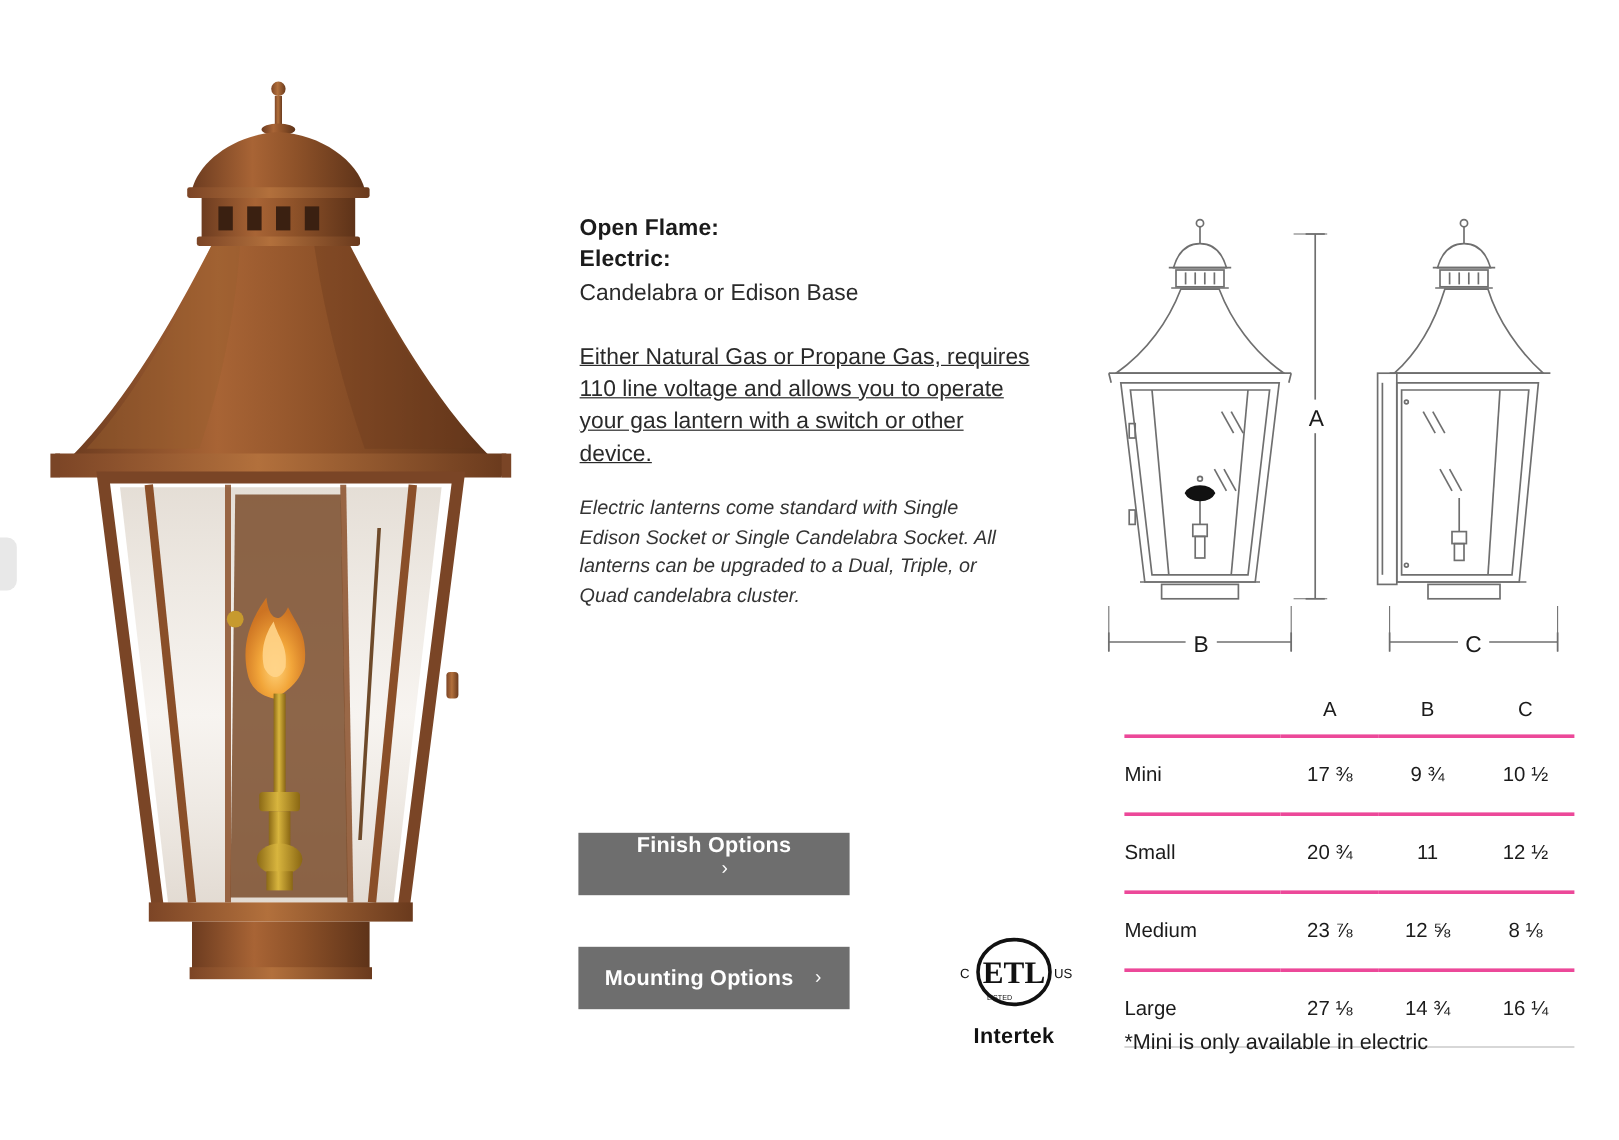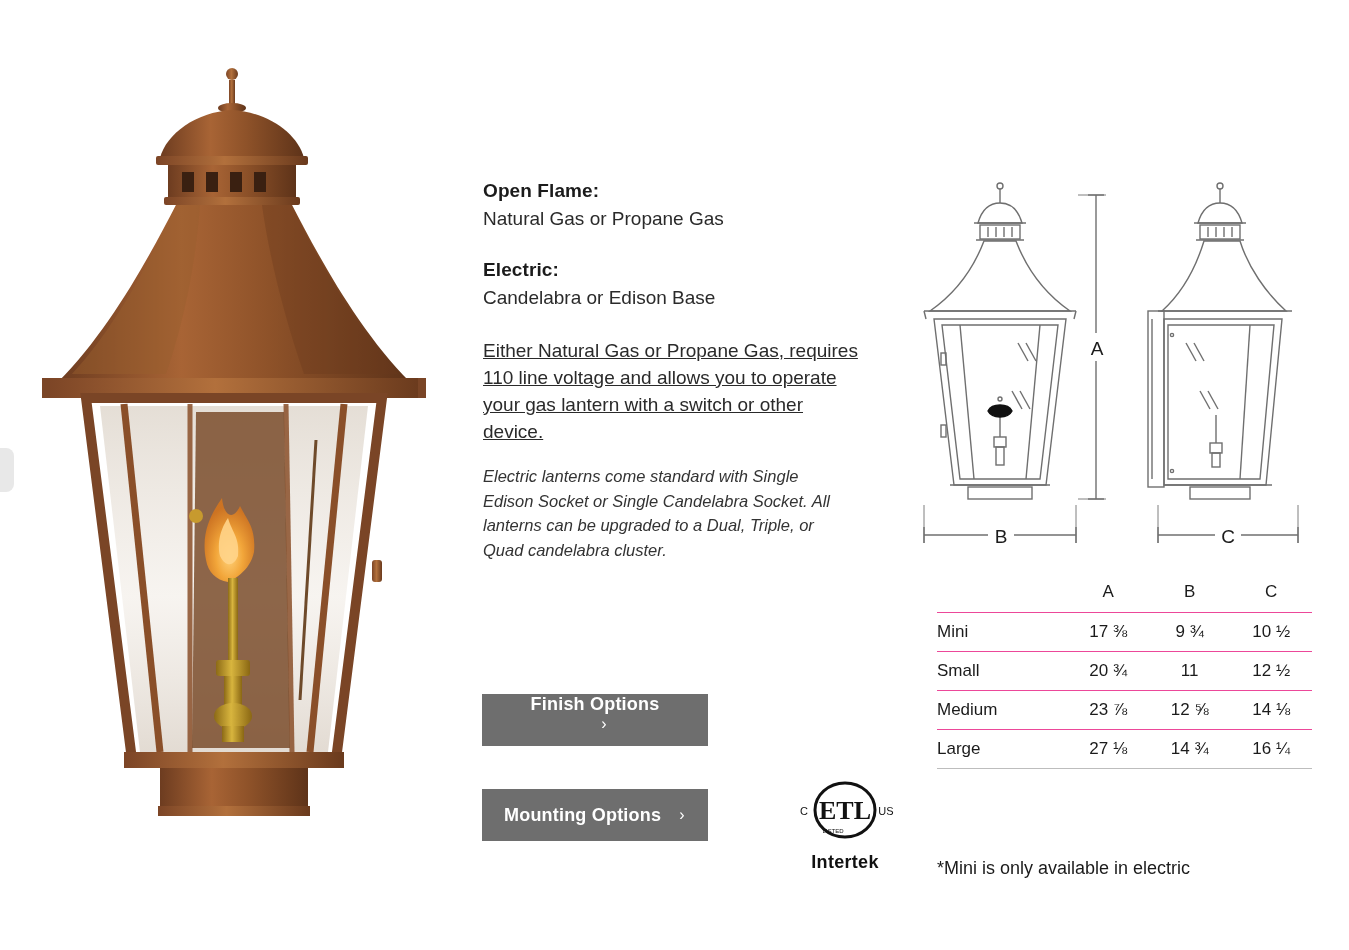--- a/index.html
+++ b/index.html
@@ -109,23 +109,23 @@
   }
   .dim-table th {
     font-weight: normal;
     color: #1b1b1b;
     padding: 4px 0 10px 0;
     text-align: center;
     font-size: 17px;
   }
   .dim-table th.rowhdr { text-align: left; }
   .dim-table td {
-    padding: 9px 0;
+    padding: 21px 0;
     text-align: center;
-    border-top: 1px solid #ec4899;
+    border-top: 3px solid #ec4899;
     color: #1b1b1b;
   }
   .dim-table td.label { text-align: left; }
   .dim-table tr:last-child td { border-bottom: 1px solid #bdbdbd; }
 
   .footnote {
     position: absolute;
     left: 937px; top: 822px;
     font-size: 18px;
     color: #1b1b1b;
@@ -232,21 +232,20 @@
 
       <path d="M46 378 L 46 398" stroke="#7a4526" stroke-width="8"></path>
       <path d="M422 378 L 422 398" stroke="#7a4526" stroke-width="8"></path>
     </svg>
     <div class="tab-nub"></div>
   </div>
 
 
   <div class="specs">
     <p class="spec-head">Open Flame:</p>
-    <p class="spec-body">Natural Gas or Propane Gas</p>
 
     <p class="spec-head">Electric:</p>
     <p class="spec-body">Candelabra or Edison Base</p>
 
     <p class="spec-body tight">Either Natural Gas or Propane Gas, requires 110 line voltage and allows you to operate your gas lantern with a switch or other device.</p>
 
     <p class="spec-note">Electric lanterns come standard with Single Edison Socket or Single Candelabra Socket. All lanterns can be upgraded to a Dual, Triple, or Quad candelabra cluster.</p>
   </div>
 
   <button class="btn" id="btn-finish">
@@ -396,21 +395,21 @@
       <tr>
         <td class="label">Small</td>
         <td>20 ¾</td>
         <td>11</td>
         <td>12 ½</td>
       </tr>
       <tr>
         <td class="label">Medium</td>
         <td>23 ⅞</td>
         <td>12 ⅝</td>
-        <td>14 ⅛</td>
+        <td>8 ⅛</td>
       </tr>
       <tr>
         <td class="label">Large</td>
         <td>27 ⅛</td>
         <td>14 ¾</td>
         <td>16 ¼</td>
       </tr>
     </tbody>
   </table>
 

